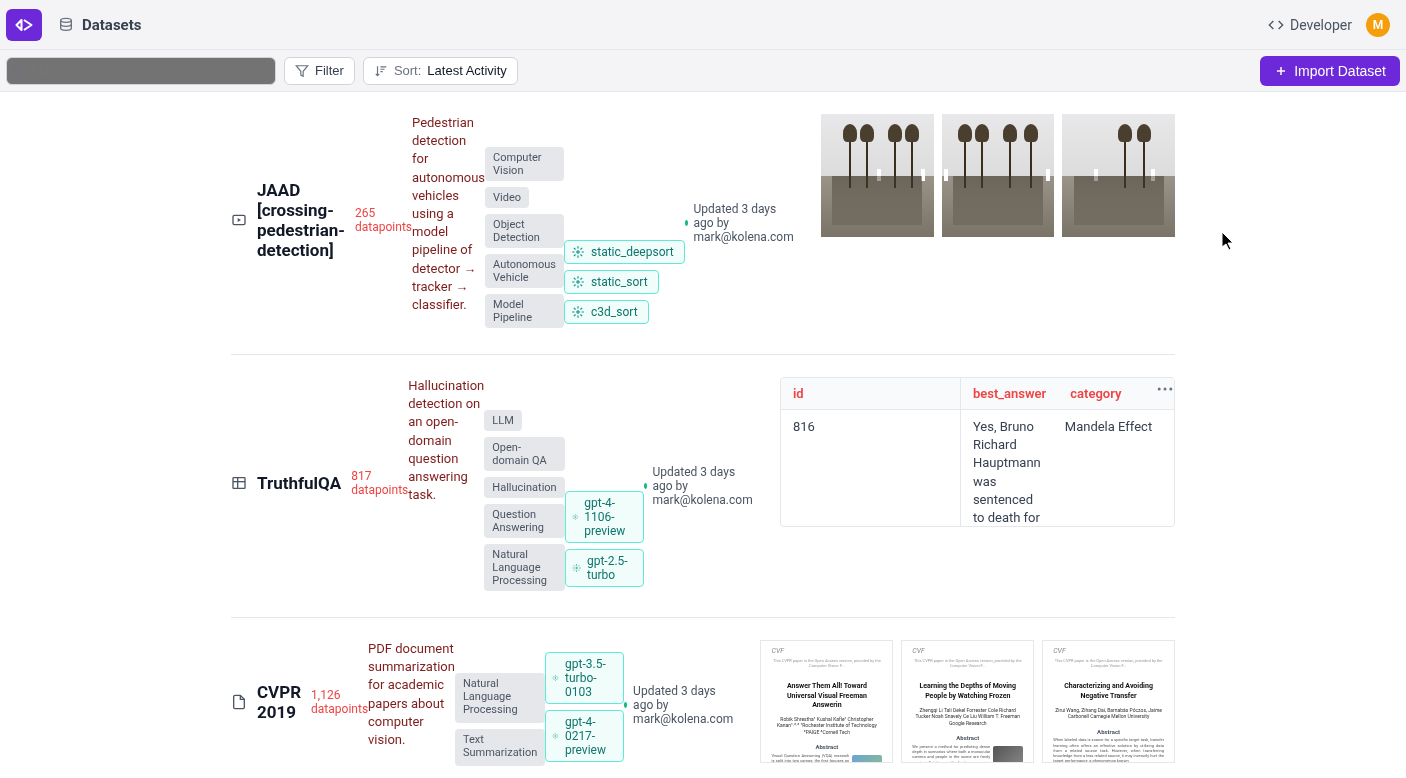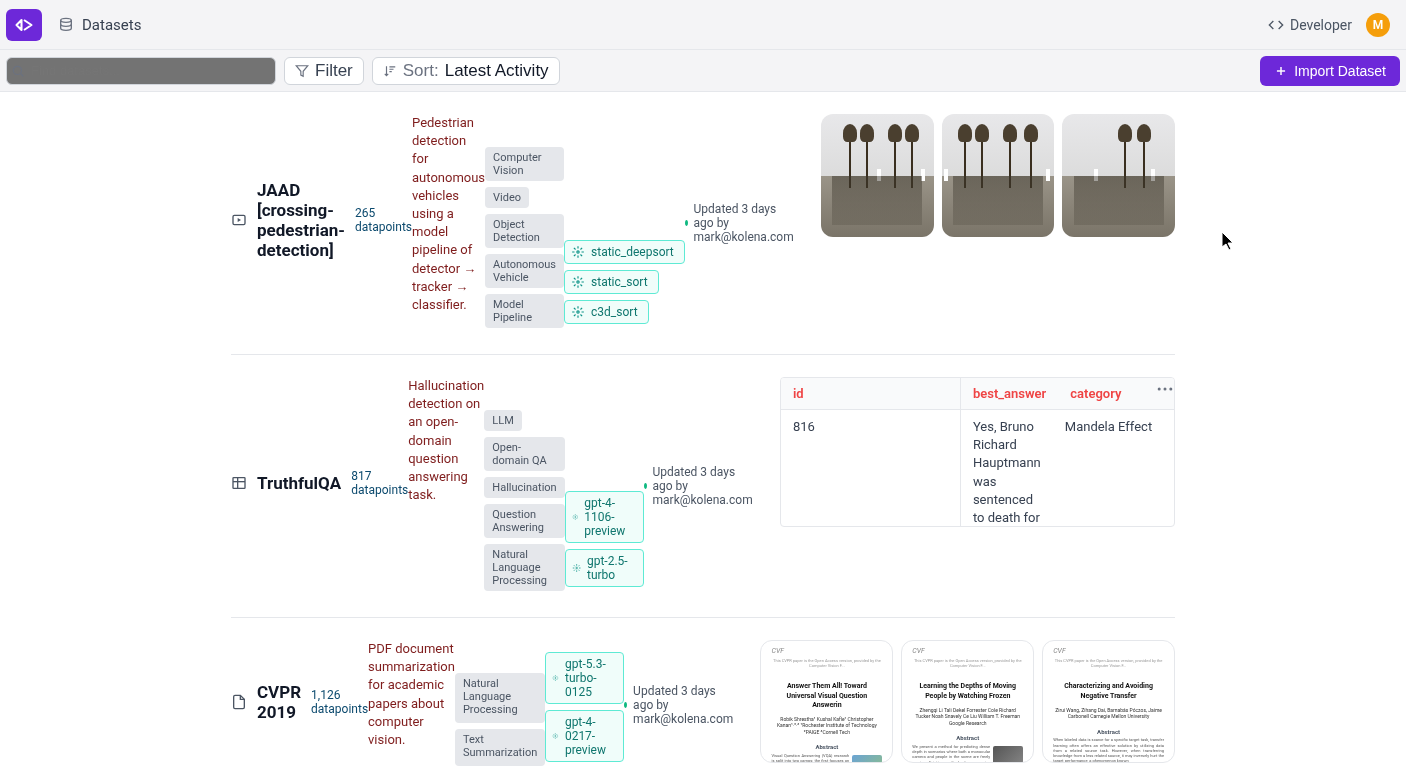--- a/index.html
+++ b/index.html
@@ -4,64 +4,64 @@
   <style>
     * { margin: 0; padding: 0; box-sizing: border-box; }
     body { font-family: -apple-system, BlinkMacSystemFont, "Segoe UI", Roboto, Helvetica, Arial, sans-serif; background: #fff; color: #1f2937; font-size: 14px; }
     
     .topbar { display: flex; align-items: center; justify-content: space-between; padding: 8px 16px 8px 6px; border-bottom: 1px solid #e5e7eb; background: #f4f4f6; height: 50px; }
     .topbar-left { display: flex; align-items: center; gap: 16px; }
     .logo { width: 36px; height: 32px; background: #6d28d9; border-radius: 6px; display: flex; align-items: center; justify-content: center; }
     .logo svg { width: 20px; height: 20px; }
     .page-title-wrap { display: flex; align-items: center; gap: 8px; color: #374151; }
     .page-title-wrap svg { width: 16px; height: 16px; stroke: #6b7280; }
-    .page-title { font-size: 15px; font-weight: 400; color: #374151; }
+    .page-title { font-size: 15px; font-weight: 700; color: #374151; }
     .topbar-right { display: flex; align-items: center; gap: 14px; }
     .dev-link { display: flex; align-items: center; gap: 6px; color: #4b5563; font-size: 14px; cursor: pointer; }
     .avatar { width: 24px; height: 24px; border-radius: 50%; background: #f59e0b; color: #fff; display: flex; align-items: center; justify-content: center; font-size: 12px; font-weight: 600; }
     
     .toolbar { display: flex; align-items: center; justify-content: space-between; padding: 8px 6px; border-bottom: 1px solid #e5e7eb; background: #f4f4f6; height: 42px; }
     .toolbar-left { display: flex; align-items: center; gap: 8px; }
     .search-box { display: flex; align-items: center; gap: 6px; border: 1px solid #d1d5db; background: #737373; border-radius: 6px; padding: 4px 4px; width: 270px; height: 28px; }
     .search-box input { border: none; outline: none; font-size: 13px; flex: 1; background: transparent; }
     .search-box svg { width: 14px; height: 14px; stroke: #6b7280; }
-    .tb-btn { display: flex; align-items: center; gap: 6px; border: 1px solid #d1d5db; background: #fff; border-radius: 6px; padding: 4px 10px; height: 28px; font-size: 17px; color: #374151; cursor: pointer; }
+    .tb-btn { display: flex; align-items: center; gap: 6px; border: 1px solid #d1d5db; background: #fff; border-radius: 6px; padding: 4px 10px; height: 28px; font-size: 13px; color: #374151; cursor: pointer; }
     .tb-btn svg { width: 14px; height: 14px; stroke: #6b7280; }
     .sort-label { color: #6b7280; }
     .sort-val { color: #111827; font-weight: 500; }
     .import-btn { display: flex; align-items: center; gap: 6px; background: #6d28d9; color: #fff; border: none; border-radius: 6px; padding: 6px 14px; height: 30px; font-size: 14px; font-weight: 500; cursor: pointer; }
     .import-btn svg { width: 14px; height: 14px; stroke: #fff; }
     
     .content { max-width: 960px; margin: 0 auto; padding: 0 8px; }
     
     .dataset-card { display: flex; gap: 24px; padding: 22px 0; border-bottom: 1px solid #e5e7eb; }
     .card-left { flex: 0 0 380px; display: flex; flex-direction: row; }
     .card-right { flex: 1; min-width: 0; }
     
     .card-header { display: flex; align-items: center; gap: 10px; margin-bottom: 6px; position: relative; }
     .type-icon { width: 16px; height: 16px; color: #4b5563; flex-shrink: 0; }
     .card-title { font-size: 17px; font-weight: 700; color: #111827; }
-    .dp-count { font-size: 12px; color: #0c4a6e; }
+    .dp-count { font-size: 12px; color: #ef4444; }
     .more-btn { position: absolute; right: 0; top: 2px; cursor: pointer; color: #6b7280; display: flex; align-items: center; }
     .card-row-wrapper { position: relative; }
     
     .card-desc { font-size: 13px; color: #7f1d1d; margin-bottom: 10px; line-height: 1.4; }
     
     .tag-row { display: flex; flex-wrap: wrap; gap: 6px; margin-bottom: 4px; margin-top: 33px; }
     .tag { background: #e5e7eb; color: #4b5563; font-size: 11px; padding: 4px 8px; border-radius: 4px; }
     
     .model-row { display: flex; flex-wrap: wrap; gap: 6px; margin-top: auto; padding-top: 12px; margin-bottom: 8px; }
     .model-pill { display: flex; align-items: center; gap: 6px; border: 1px solid #5eead4; background: #f0fdfa; color: #0f766e; font-size: 12px; padding: 4px 10px 4px 6px; border-radius: 4px; }
     .model-pill svg { width: 14px; height: 14px; stroke: #0d9488; }
     
     .updated { display: flex; align-items: center; gap: 6px; font-size: 12px; color: #4b5563; }
     .status-dot { width: 6px; height: 6px; border-radius: 50%; background: #10b981; }
     
     .thumb-row { display: flex; gap: 8px; overflow: hidden; }
-    .thumb { flex: 1; height: 123px; border-radius: 12px; background: #d1d5db; position: relative; overflow: hidden; min-width: 0; }
+    .thumb { flex: 1; height: 123px; border-radius: 0; background: #d1d5db; position: relative; overflow: hidden; min-width: 0; }
     .thumb-street { background: linear-gradient(to bottom, #e8e8ea 0%, #dcdcdc 50%, #9a9488 50%, #7a7468 100%); position: relative; }
     .thumb-street::after { content: ''; position: absolute; left: 10%; right: 10%; top: 50%; height: 40%; background: linear-gradient(to bottom, rgba(60,55,45,0.5), rgba(60,55,45,0.2)); }
     .thumb .tree { position: absolute; top: 15%; width: 2px; height: 45%; background: #3a2f1f; }
     .thumb .tree::before { content: ''; position: absolute; top: -8px; left: -6px; width: 14px; height: 18px; background: #4a3f2f; border-radius: 50% 50% 30% 30%; }
     .thumb .mark-l { position: absolute; top: 45%; left: 50%; width: 4px; height: 12px; background: #fff; }
     .thumb .mark-r { position: absolute; top: 45%; right: 8%; width: 4px; height: 12px; background: #fff; }
     
     .thumb-paper { background: #fff; border: 1px solid #e5e7eb; padding: 6px 10px; font-size: 5px; color: #4b5563; line-height: 1.3; }
     .thumb-paper .pp-logo { font-size: 7px; font-style: italic; color: #888; margin-bottom: 2px; }
     .thumb-paper .pp-top { font-size: 4px; color: #999; text-align: center; margin-bottom: 14px; }
@@ -321,41 +321,41 @@
       <div class="tag-row">
         <span class="tag">Natural Language Processing</span>
         <span class="tag">Text Summarization</span>
       </div>
       <div class="model-row">
         <span class="model-pill">
               <svg viewBox="0 0 24 24" fill="none" stroke="currentColor" stroke-width="2">
                 <circle cx="12" cy="12" r="2"></circle>
                 <path d="M12 2v4M12 18v4M4.93 4.93l2.83 2.83M16.24 16.24l2.83 2.83M2 12h4M18 12h4M4.93 19.07l2.83-2.83M16.24 7.76l2.83-2.83"></path>
               </svg>
-              <span>gpt-5.3-turbo-0125</span>
+              <span>gpt-3.5-turbo-0103</span>
             </span>
         <span class="model-pill">
               <svg viewBox="0 0 24 24" fill="none" stroke="currentColor" stroke-width="2">
                 <circle cx="12" cy="12" r="2"></circle>
                 <path d="M12 2v4M12 18v4M4.93 4.93l2.83 2.83M16.24 16.24l2.83 2.83M2 12h4M18 12h4M4.93 19.07l2.83-2.83M16.24 7.76l2.83-2.83"></path>
               </svg>
               <span>gpt-4-0217-preview</span>
             </span>
       </div>
       <div class="updated">
             <span class="status-dot"></span>
             <span>Updated 3 days ago by mark@kolena.com</span>
           </div>
     </div>
     <div class="card-right">
       <div class="thumb-row">
         <div class="thumb thumb-paper">
           <div class="pp-logo">CVF</div>
               <div class="pp-top">This CVPR paper is the Open Access version, provided by the Computer Vision F...</div>
-          <div class="pp-title">Answer Them All! Toward Universal Visual Question Answerin</div>
+          <div class="pp-title">Answer Them All! Toward Universal Visual Freeman Answerin</div>
           <div class="pp-auth">Robik Shrestha¹   Kushal Kafle¹   Christopher Kanan¹·²·³
 ¹Rochester Institute of Technology  ²PAIGE  ³Cornell Tech</div>
           <div class="pp-abs-h">Abstract</div>
               <div class="pp-img"></div>
           <div class="pp-abs">Visual Question Answering (VQA) research is split into two camps: the first focuses on VQA datasets that require natural image understanding and the second focuses on synthetic datasets that test reasoning. A good VQA algorithm should be capable of both, but only a few VQA algo-</div>
         </div>
         <div class="thumb thumb-paper p2">
           <div class="pp-logo">CVF</div>
               <div class="pp-top">This CVPR paper is the Open Access version, provided by the Computer Vision F...</div>
           <div class="pp-title">Learning the Depths of Moving People by Watching Frozen</div>

